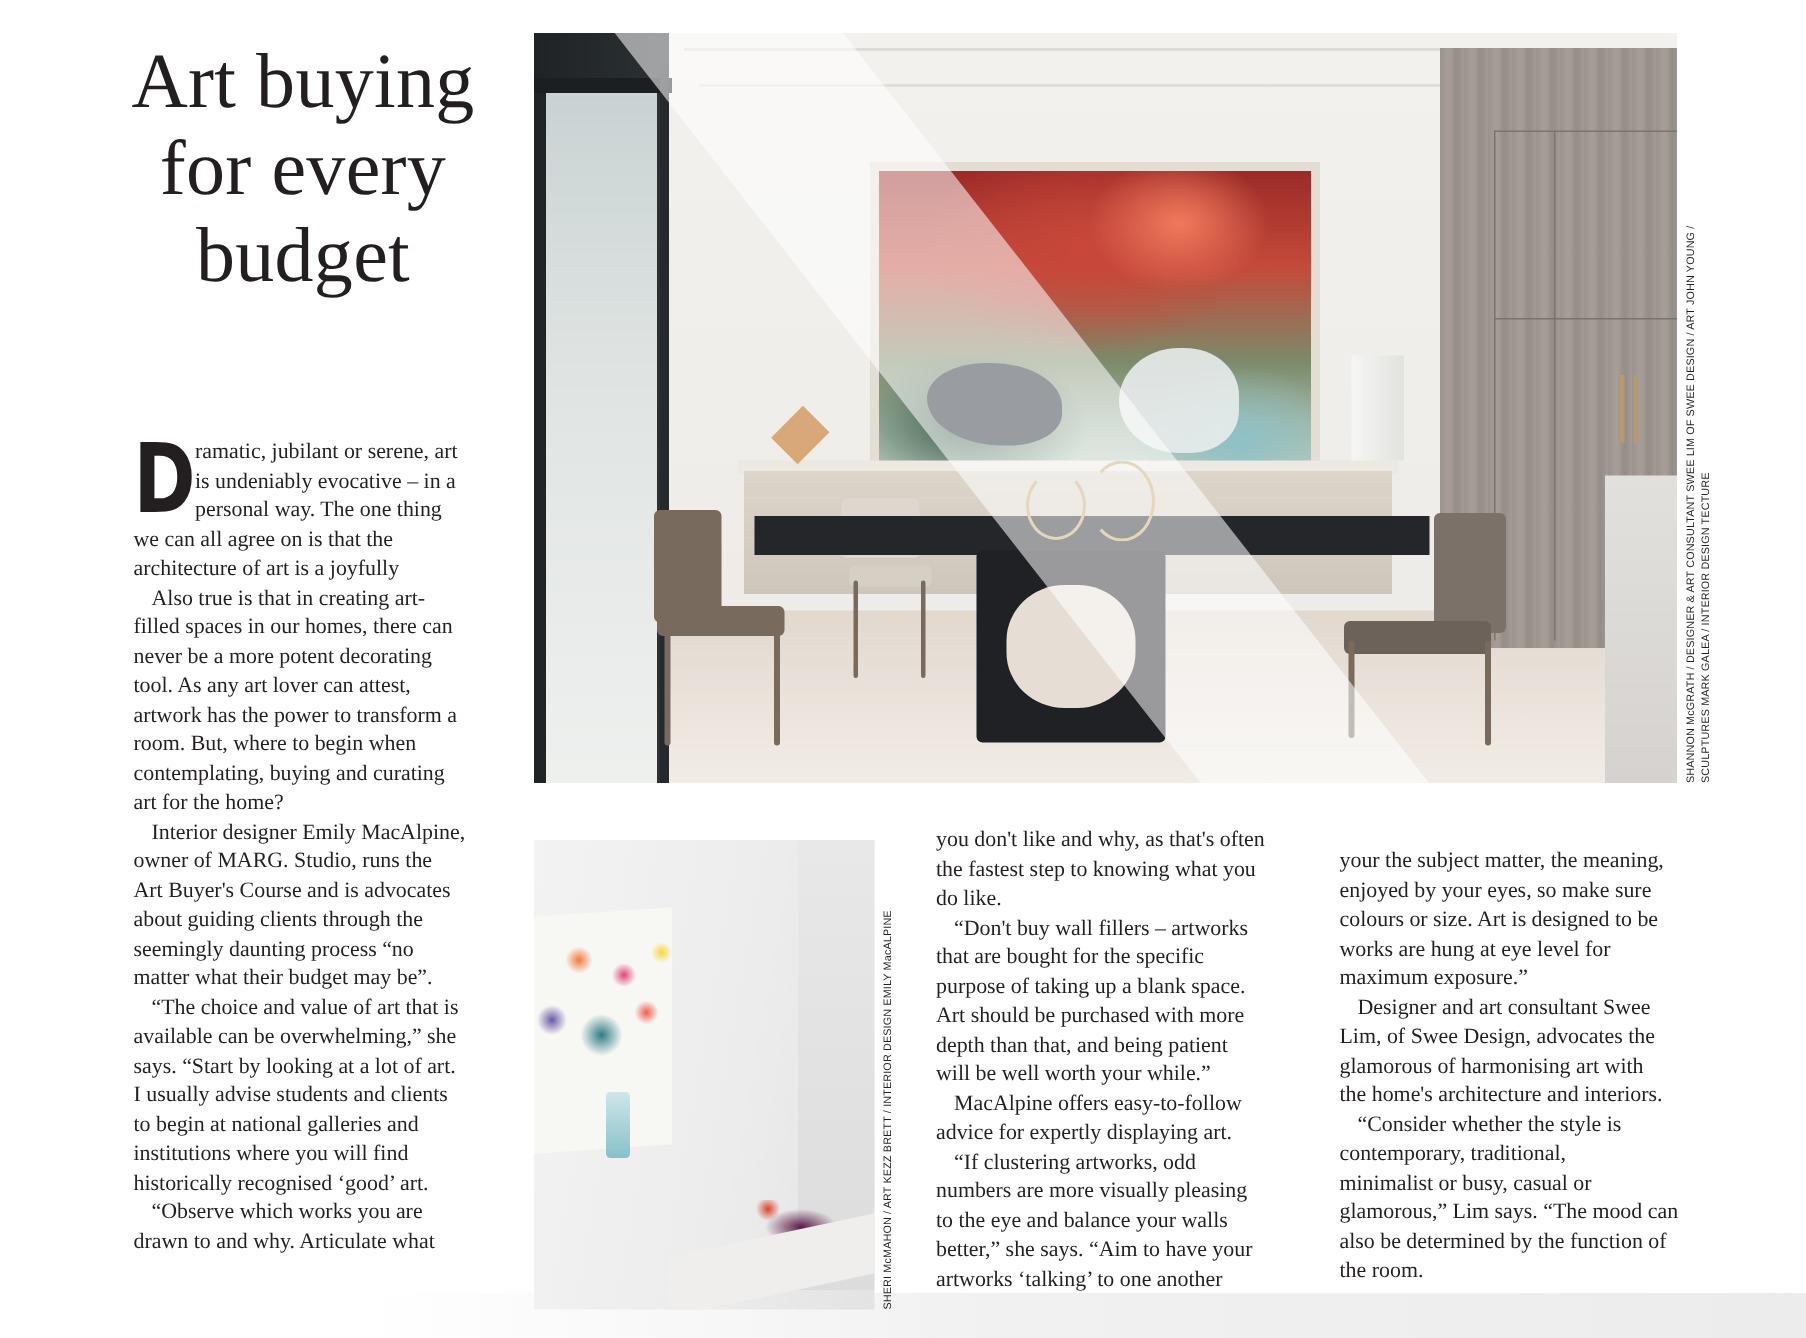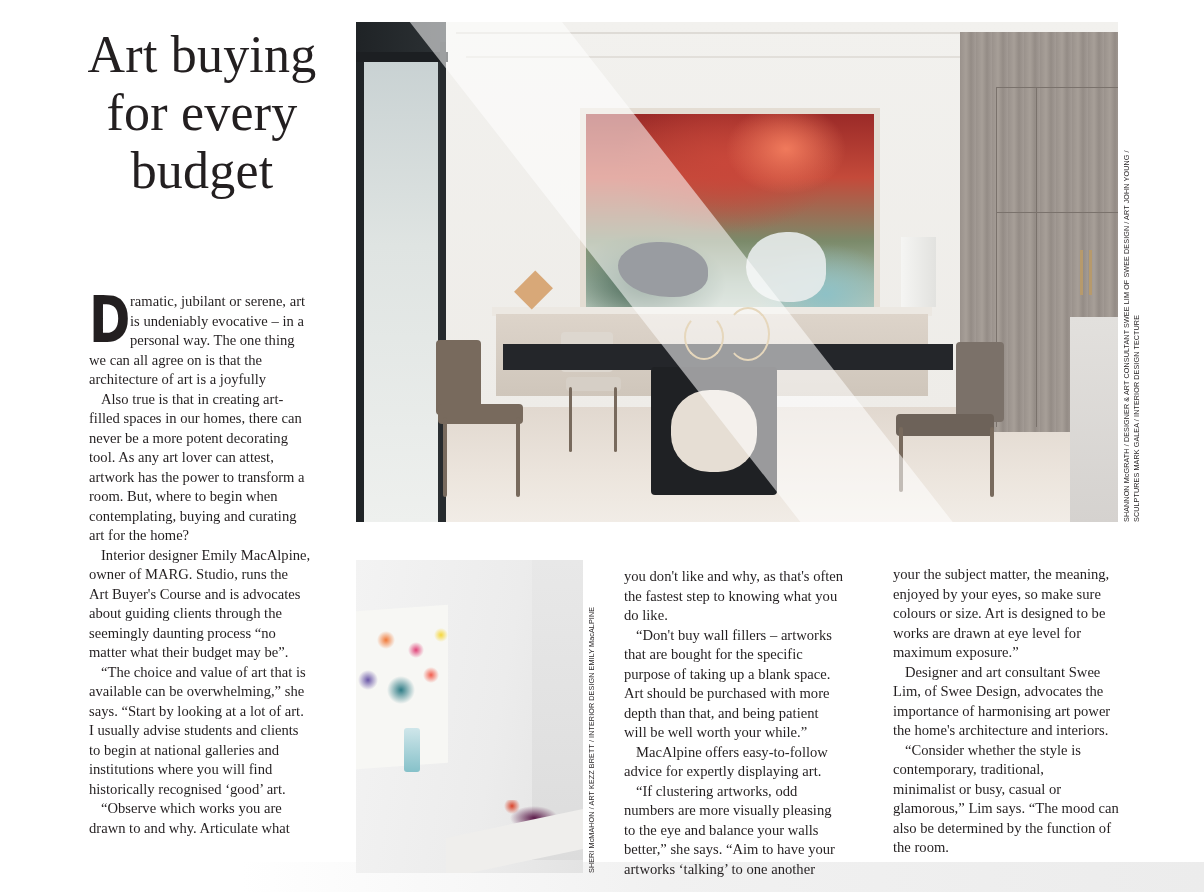--- a/index.html
+++ b/index.html
@@ -23,21 +23,21 @@
   }
   .col {
     position: absolute; font-family: "Liberation Serif", serif;
     font-size: 14.6px; line-height: 19.5px; color: #231f20;
     z-index: 2;
   }
   .col p { margin: 0; text-indent: 12px; }
   .col p.noindent { text-indent: 0; }
   .col .line { display: block; white-space: nowrap; }
   .col-1 { left: 89px; top: 292px; width: 232px; }
-  .col-2 { left: 624px; top: 567px; width: 236px; }
+  .col-2 { left: 624px; top: 551px; width: 236px; }
   .col-3 { left: 893px; top: 565px; width: 236px; }
   .dropcap {
     float: left; font-family: "DejaVu Sans", sans-serif; font-weight: bold;
     font-size: 64px; line-height: 52px; height: 54px; margin: 2px 5px 0 0;
     color: #231f20; transform: scaleX(0.78); transform-origin: left top; width: 36px;
   }
 
   
   .hero {
     position: absolute; left: 356px; top: 22px; width: 762px; height: 500px;
@@ -202,27 +202,27 @@
     <span class="line" style="text-indent:0">better,” she says. “Aim to have your</span>
     <span class="line" style="text-indent:0">artworks ‘talking’ to one another</span>
   </p>
 </div>
 
 <div class="col col-3">
   <p class="noindent">
     <span class="line">your the subject matter, the meaning,</span>
     <span class="line">enjoyed by your eyes, so make sure</span>
     <span class="line">colours or size. Art is designed to be</span>
-    <span class="line">works are drawn at eye level for</span>
+    <span class="line">works are hung at eye level for</span>
     <span class="line">maximum exposure.”</span>
   </p>
   <p>
     <span class="line">Designer and art consultant Swee</span>
     <span class="line" style="text-indent:0">Lim, of Swee Design, advocates the</span>
-    <span class="line" style="text-indent:0">importance of harmonising art power</span>
+    <span class="line" style="text-indent:0">glamorous of harmonising art with</span>
     <span class="line" style="text-indent:0">the home's architecture and interiors.</span>
   </p>
   <p>
     <span class="line">“Consider whether the style is</span>
     <span class="line" style="text-indent:0">contemporary, traditional,</span>
     <span class="line" style="text-indent:0">minimalist or busy, casual or</span>
     <span class="line" style="text-indent:0">glamorous,” Lim says. “The mood can</span>
     <span class="line" style="text-indent:0">also be determined by the function of</span>
     <span class="line" style="text-indent:0">the room.</span>
   </p>

